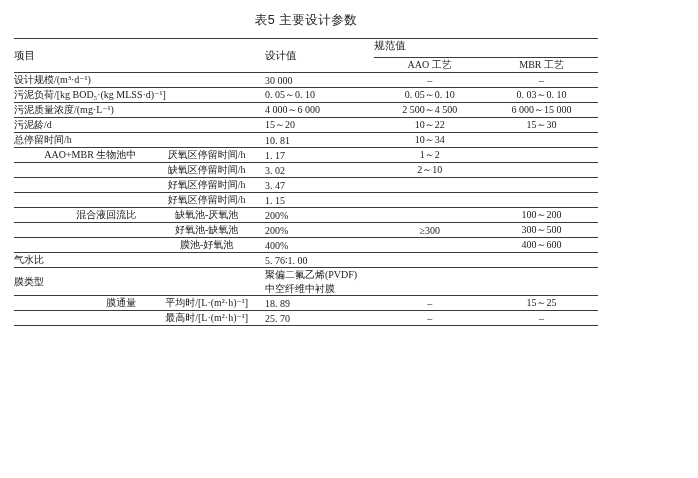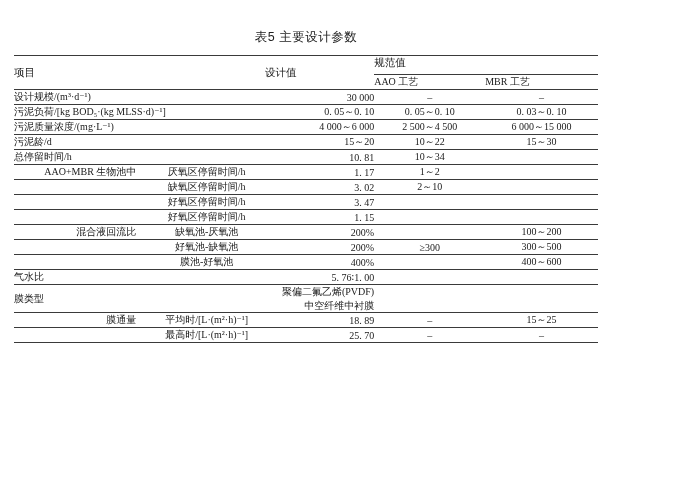--- a/index.html
+++ b/index.html
@@ -12,21 +12,21 @@
     background: #ffffff;
     font-family: "Liberation Serif", "DejaVu Serif", serif;
     color: #1a1a1a;
     overflow: hidden;
   }
   .page {
     position: relative;
     width: 612px;
     height: 478px;
     box-sizing: border-box;
-    padding: 27px 14px 0 14px;
+    padding: 10px 14px 0 14px;
   }
   .caption {
     text-align: center;
     font-size: 12.5px;
     color: #222;
     letter-spacing: 0.5px;
     margin: 2px 0 9px 0;
     font-family: "Liberation Sans", "DejaVu Sans", sans-serif;
   }
   table.tbl {
@@ -48,20 +48,21 @@
   }
   .rule-bottom td {
     border-bottom: 1.4px solid #3a3a3a;
   }
   .hdr td {
     text-align: left;
     padding: 6px 2px 6px 2px;
     font-size: 10.5px;
   }
   .hdr-sub td {
+    text-align: center;
     padding: 5px 2px 6px 2px;
     font-size: 10px;
   }
   .spec-group {
     border-bottom: 0.9px solid #3a3a3a;
     padding-bottom: 4px !important;
   }
   tbody tr td {
     padding: 4.5px 2px;
   }
@@ -77,21 +78,21 @@
     padding-left: 6px !important;
     white-space: nowrap;
   }
   .c-item-span {
     text-align: left;
     white-space: nowrap;
     margin-top: 28px;
   }
   .c-design {
     width: 118px;
-    text-align: right;
+    text-align: left;
     white-space: nowrap;
   }
   .c-aao {
     width: 140px;
     text-align: center;
     white-space: nowrap;
   }
   .c-mbr {
     width: 140px;
     text-align: center;

